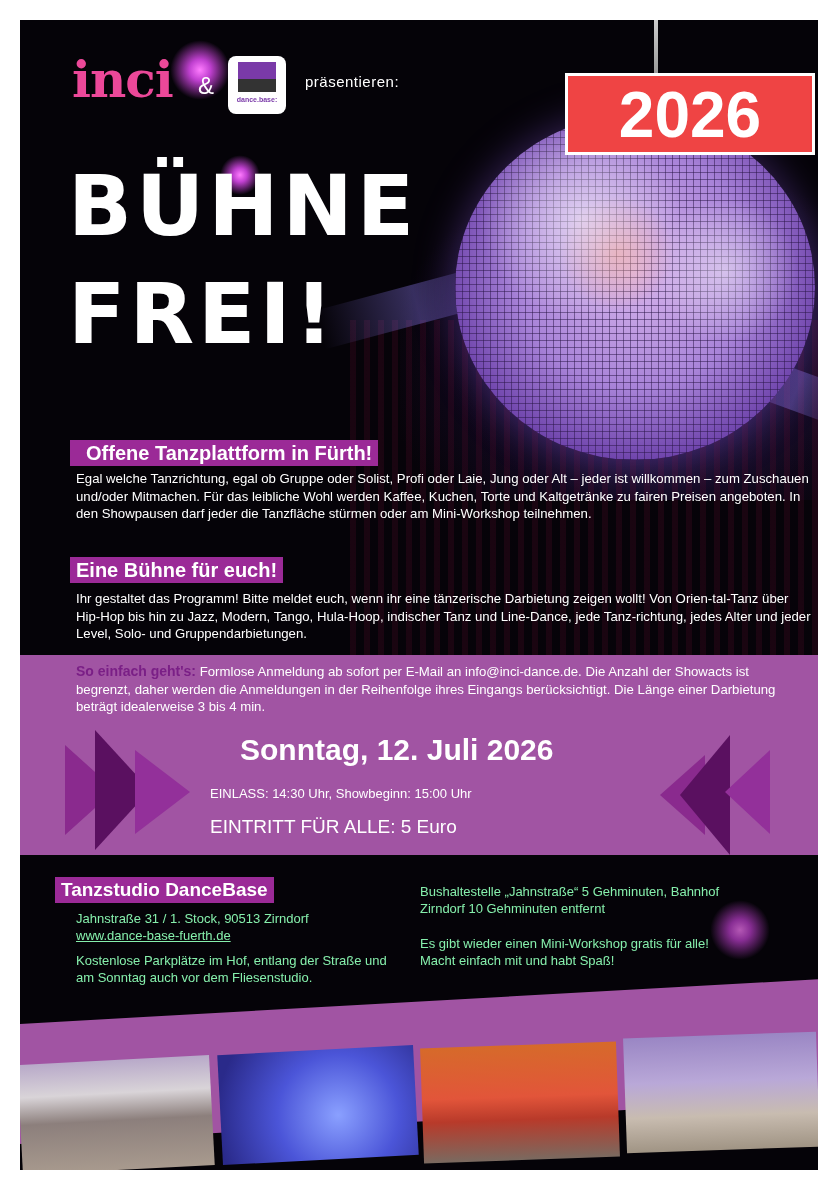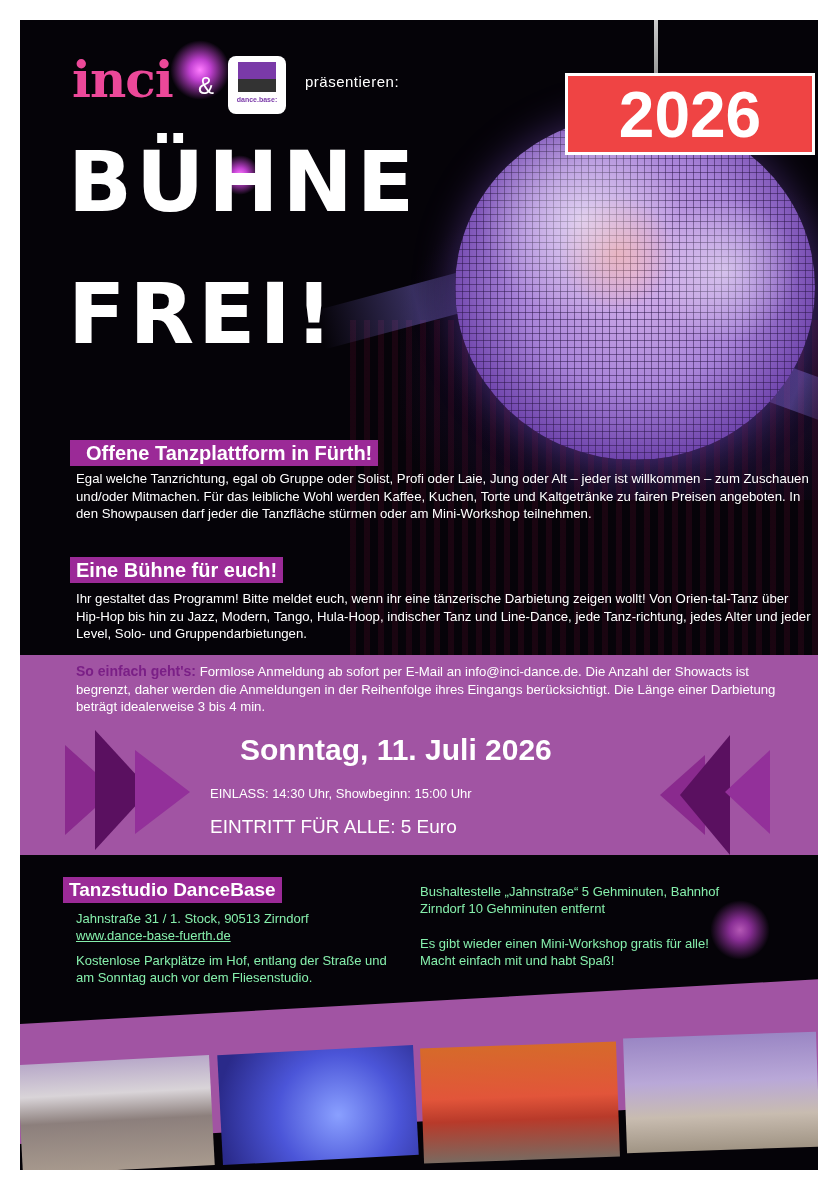--- a/index.html
+++ b/index.html
@@ -14,21 +14,21 @@
   
   .inci{left:52px;top:30px;color:#ec4899;font-family:"DejaVu Serif",serif;font-size:50px;font-weight:bold;letter-spacing:-1px;}
   .amp{left:178px;top:52px;color:#fff;font-size:24px;}
   .db-logo{left:208px;top:36px;width:58px;height:58px;background:#fff;border-radius:8px;}
   .db-mark{left:10px;top:6px;width:38px;height:30px;background:linear-gradient(#7a3aa8 0 55%,#333 55%);}
   .db-text{left:4px;top:40px;width:50px;text-align:center;font-size:7px;color:#7a3aa8;font-weight:bold;}
   .praes{left:285px;top:53px;color:#fff;font-size:15px;letter-spacing:.5px;}
   .year-box{left:545px;top:53px;width:250px;height:82px;background:#ef4444;border:3px solid #fff;box-sizing:border-box;color:#fff;font-size:64px;font-weight:bold;text-align:center;line-height:78px;}
   .string{left:634px;top:0;width:4px;height:55px;background:linear-gradient(#ccc,#999);}
   .title{left:48px;color:#fff;font-family:"DejaVu Sans",sans-serif;font-weight:bold;font-size:84px;letter-spacing:4px;line-height:1;}
-  .t1{top:120px;}
+  .t1{top:144px;}
   .t2{top:252px;}
   
   .ball{left:435px;top:95px;width:360px;height:345px;border-radius:50%;
     background:
      radial-gradient(circle at 35% 30%,rgba(255,255,255,.55),transparent 30%),
      radial-gradient(circle at 75% 45%,rgba(255,255,255,.45),transparent 22%),
      radial-gradient(circle at 45% 40%,rgba(255,120,60,.35),transparent 20%),
      repeating-linear-gradient(0deg,rgba(40,20,70,.5) 0 1px,transparent 1px 7px),
      repeating-linear-gradient(90deg,rgba(40,20,70,.5) 0 1px,transparent 1px 7px),
      radial-gradient(circle at 50% 45%,#d8b6ec,#a883d8 45%,#6a3fa8 75%,#2c1450 100%);
@@ -42,21 +42,21 @@
   .p2{top:570px;}
   
   .band{left:0;top:635px;width:798px;height:200px;background:#a154a3;}
   .howto{left:56px;top:643px;width:720px;color:#fff;font-size:13.2px;line-height:17.5px;}
   .howto b{color:#7a1f86;font-size:14px;}
   .tri{width:0;height:0;position:absolute;}
   .date{left:220px;top:713px;color:#fff;font-weight:bold;font-size:30px;}
   .einlass{left:190px;top:766px;color:#fff;font-size:13px;}
   .eintritt{left:190px;top:796px;color:#fff;font-size:19px;}
   
-  .h3{left:43px;top:857px;font-size:19px;}
+  .h3{left:35px;top:857px;font-size:19px;}
   .info{color:#86efac;font-size:13px;line-height:17px;}
   .addr{left:56px;top:890px;}
   .url{left:56px;top:907px;text-decoration:underline;}
   .park{left:56px;top:932px;width:330px;}
   .bus{left:400px;top:863px;width:340px;}
   .ws{left:400px;top:915px;width:300px;}
   
   .strip{left:-20px;top:1005px;width:840px;height:120px;background:#a154a3;transform:skewY(-3.2deg);transform-origin:left top;}
   .ph1{left:0;top:1040px;width:192px;height:110px;background:linear-gradient(180deg,#b8a9c9 0,#d9d4d8 30%,#8c7f7c 55%,#a89a8e 100%);}
   .ph2{left:200px;top:1030px;width:196px;height:110px;background:radial-gradient(circle at 60% 60%,#8aa0ff,#4b55d8 45%,#2a2a8a 90%);}
@@ -99,21 +99,21 @@
 
   <div class="abs band">
     <div class="tri" style="left:45px;top:90px;border-top:45px solid transparent;border-bottom:45px solid transparent;border-left:50px solid #8a2a8e;"></div>
     <div class="tri" style="left:75px;top:75px;border-top:60px solid transparent;border-bottom:60px solid transparent;border-left:55px solid #5a1060;"></div>
     <div class="tri" style="left:115px;top:95px;border-top:42px solid transparent;border-bottom:42px solid transparent;border-left:55px solid #93309a;"></div>
     <div class="tri" style="left:640px;top:100px;border-top:40px solid transparent;border-bottom:40px solid transparent;border-right:45px solid #8a2a8e;"></div>
     <div class="tri" style="left:660px;top:80px;border-top:60px solid transparent;border-bottom:60px solid transparent;border-right:50px solid #5a1060;"></div>
     <div class="tri" style="left:705px;top:95px;border-top:42px solid transparent;border-bottom:42px solid transparent;border-right:45px solid #93309a;"></div>
   </div>
   <div class="abs howto"><b>So einfach geht's:</b><span> Formlose Anmeldung ab sofort per E-Mail an info@inci-dance.de. Die Anzahl der Showacts ist begrenzt, daher werden die Anmeldungen in der Reihenfolge ihres Eingangs berücksichtigt. Die Länge einer Darbietung beträgt idealerweise 3 bis 4 min.</span></div>
-  <div class="abs date">Sonntag, 11. Juli 2026</div>
+  <div class="abs date">Sonntag, 12. Juli 2026</div>
   <div class="abs einlass">EINLASS: 14:30 Uhr, Showbeginn: 15:00 Uhr</div>
   <div class="abs eintritt">EINTRITT FÜR ALLE: 5 Euro</div>
 
   <div class="abs hbar h3">Tanzstudio DanceBase</div>
   <div class="abs info addr">Jahnstraße 31 / 1. Stock, 90513 Zirndorf</div>
   <a class="abs info url">www.dance-base-fuerth.de</a>
   <div class="abs info park">Kostenlose Parkplätze im Hof, entlang der Straße und am Sonntag auch vor dem Fliesenstudio.</div>
   <div class="abs info bus">Bushaltestelle „Jahnstraße“ 5 Gehminuten, Bahnhof Zirndorf 10 Gehminuten entfernt</div>
   <div class="abs info ws">Es gibt wieder einen Mini-Workshop gratis für alle! Macht einfach mit und habt Spaß!</div>
 

